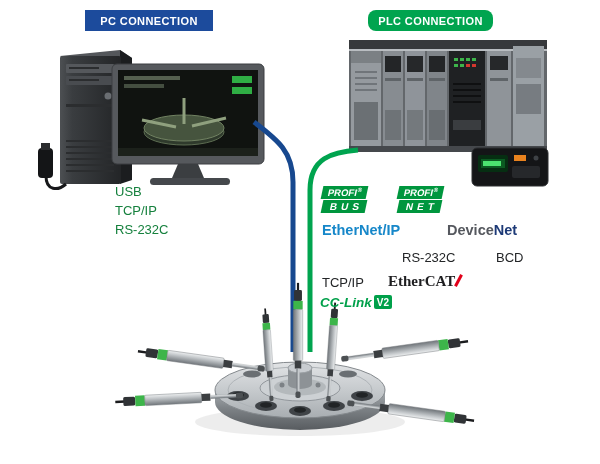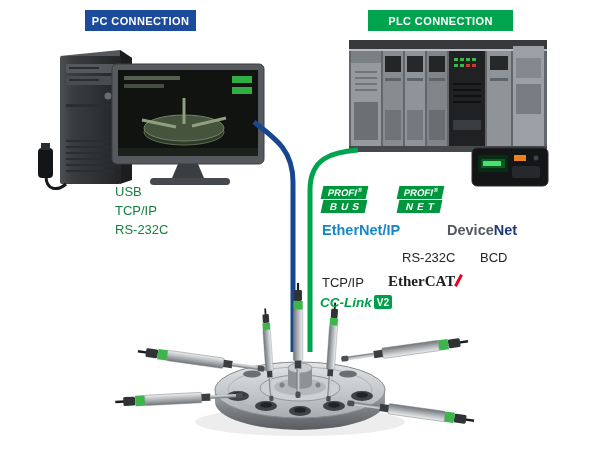--- a/index.html
+++ b/index.html
@@ -3,22 +3,22 @@
 <meta charset="utf-8">
 <style>
   *{margin:0;padding:0;box-sizing:border-box;}
   html,body{background:#ffffff;}
   body{font-family:"Liberation Sans",sans-serif;}
   .stage{position:relative;width:600px;height:464px;background:#ffffff;overflow:hidden;}
   .scene{position:absolute;left:0;top:0;}
 
   .banner{position:absolute;top:10px;height:21px;display:flex;align-items:center;justify-content:center;
           color:#fff;font-size:11px;font-weight:bold;letter-spacing:.4px;}
-  .banner-pc{left:85px;width:111px;}
-  .banner-plc{left:368px;width:145px;}
+  .banner-pc{left:85px;width:128px;}
+  .banner-plc{left:368px;width:125px;border-radius:8px;}
 
   .pc-interfaces{position:absolute;left:115px;top:182px;font-size:13px;color:#15803d;line-height:19px;}
 
   .proto{position:absolute;white-space:nowrap;}
   .plain{font-size:13px;color:#232527;font-weight:500;}
 
   .profi-logo{position:absolute;display:flex;flex-direction:column;align-items:flex-start;gap:1px;}
   .profi-word{display:inline-block;color:#fff;font-weight:bold;font-size:9.5px;padding:1px 6px;transform:skewX(-12deg);}
   .profi-word .reg{font-size:6px;vertical-align:super;}
   .profi-band{display:inline-block;color:#fff;font-weight:bold;font-size:10px;letter-spacing:4px;padding:1px 3px 1px 8px;transform:skewX(-12deg);}
@@ -247,20 +247,20 @@
 
   <span class="proto devicenet" style="left:447px;top:222px;">
     <span class="dn1" style="color: rgb(85, 88, 94);">Device</span><span class="dn2" style="color: rgb(29, 58, 119);">Net</span>
   </span>
   <span class="proto enet" style="left: 322px; top: 222px; color: rgb(22, 135, 201);">EtherNet/IP</span>
 
   <span class="proto cclink" style="left:320px;top:248px;">
     <span class="cc" style="color: rgb(0, 160, 74);">CC-Link</span><span class="v2" style="background-color: rgb(0, 160, 74); margin-top: 48px;">V2</span>
   </span>
   <span class="proto plain" style="left:402px;top:250px;">RS-232C</span>
-  <span class="proto plain" style="left:480px;top:250px;">BCD</span>
+  <span class="proto plain" style="left:496px;top:250px;">BCD</span>
 
   <span class="proto plain" style="left:322px;top:275px;">TCP/IP</span>
   <span class="proto ethercat" style="left:388px;top:272px;font-family:Liberation Serif, serif;">
     <span>EtherCAT</span><span class="ecat-flash" style="background-color: rgb(226, 0, 26);"></span>
   </span>
 
 </div>
 
 </body></html>

